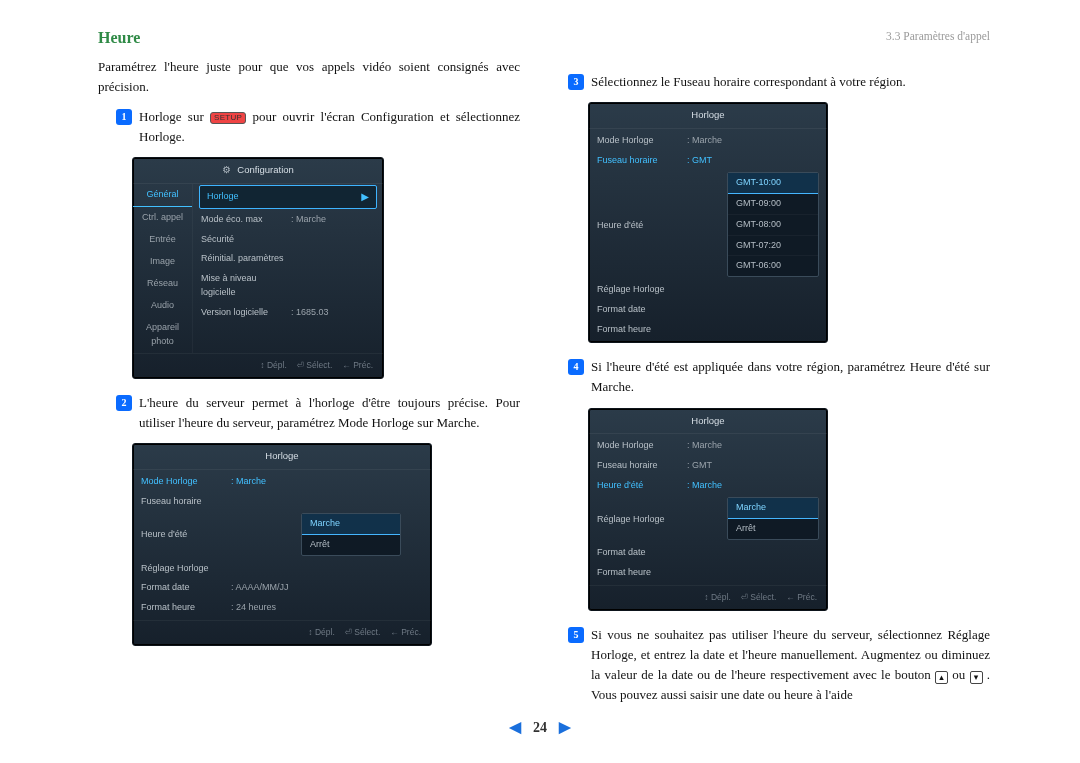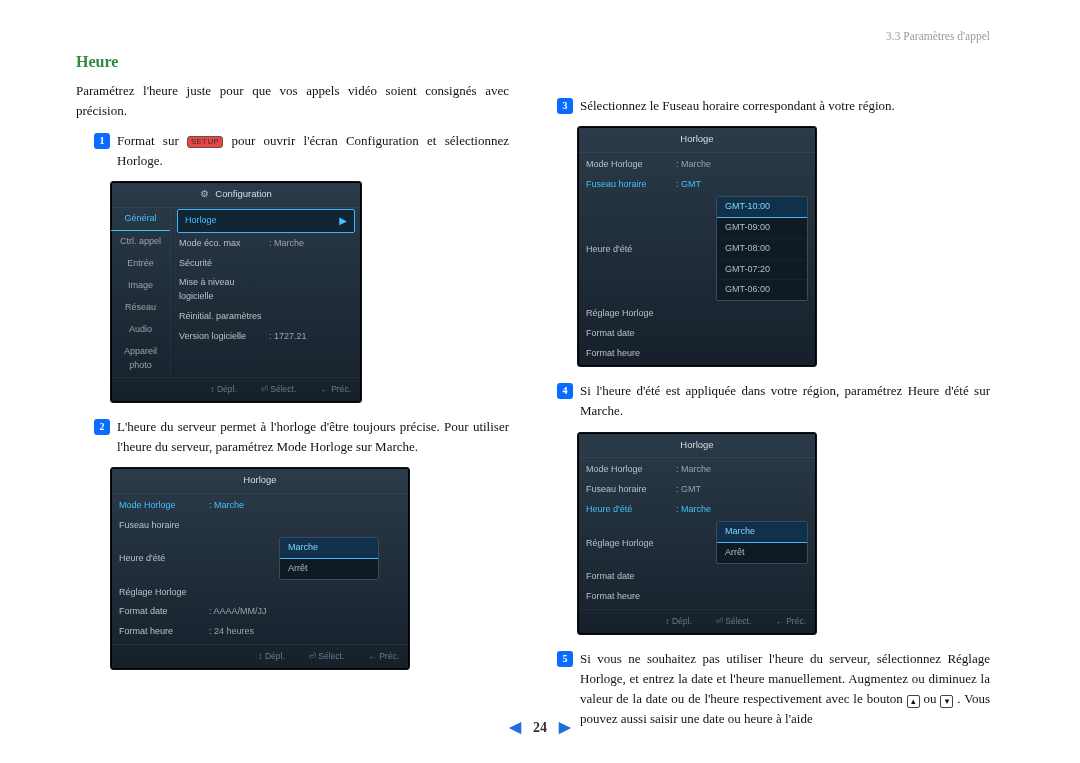--- a/index.html
+++ b/index.html
@@ -7,24 +7,23 @@
     width: 1080px;
     height: 763px;
     background: #fff;
     font-family: "Palatino Linotype", "Book Antiqua", Palatino, Georgia, serif;
     font-size: 13px;
     line-height: 1.55;
     color: #111;
     position: relative;
   }
   .page {
-    padding: 26px 90px 0 76px;
+    padding: 26px 90px 0 98px;
     display: flex;
     gap: 48px;
-    margin-top: 24px;
   }
   .col { flex: 1 1 0; min-width: 0; }
   .col-right { padding-top: 40px; }
 
   .breadcrumb {
     position: absolute;
     top: 28px; right: 90px;
     color: #9a9a9a;
     font-size: 11.5px;
   }
@@ -122,21 +121,21 @@
     border: 1px solid #3eb4ff;
     border-radius: 2px;
     margin: 1px 6px;
     padding: 3px 7px;
   }
   .osd-row.hi .lab { color:#42c0ff; }
   .osd-row .arrow { margin-left:auto; color:#42c0ff; font-size:10px; }
   .osd-row.link .lab { color:#42c0ff; }
   .osd-row.link .val { color:#42c0ff; }
   .osd-foot {
-    display:flex; gap:24px; justify-content:flex-end;
+    display:flex; gap:10px; justify-content:flex-end;
     padding: 5px 10px 6px;
     color:#6f7a85; font-size:8.5px;
     border-top: 1px solid rgba(255,255,255,.05);
   }
   .osd-foot span::before{ content:""; }
 
   .osd.small { width: 300px; }
   .osd.mid   { width: 252px; }
 
   .dropdown {
@@ -179,21 +178,21 @@
 
 <div class="page">
 
   <div class="col">
     <h2 class="section-title">Heure</h2>
     <p class="intro">Paramétrez l'heure juste pour que vos appels vidéo soient consignés avec précision.</p>
 
     <div class="step">
       <div class="step-num">1</div>
       <div class="step-text">
-        <span>Format sur </span>
+        <span>Horloge sur </span>
         <span class="setup-key">SETUP</span>
         <span> pour ouvrir l'écran Configuration et sélectionnez Horloge.</span>
       </div>
     </div>
 
     <div class="osd mid">
       <div class="osd-title">
         <span class="gear">⚙</span>
         <span>Configuration</span>
       </div>
@@ -213,28 +212,28 @@
               <span class="arrow">▶</span>
             </div>
           <div class="osd-row">
               <span class="lab">Mode éco. max</span>
               <span class="val">: Marche</span>
             </div>
           <div class="osd-row">
               <span class="lab">Sécurité</span>
             </div>
           <div class="osd-row">
+              <span class="lab">Réinitial. paramètres</span>
+            </div>
+          <div class="osd-row">
               <span class="lab">Mise à niveau logicielle</span>
             </div>
           <div class="osd-row">
-              <span class="lab">Réinitial. paramètres</span>
-            </div>
-          <div class="osd-row">
               <span class="lab">Version logicielle</span>
-              <span class="val">: 1727.21</span>
+              <span class="val">: 1685.03</span>
             </div>
         </div>
       </div>
       <div class="osd-foot">
         <span>↕ Dépl.</span>
           <span>⏎ Sélect.</span>
           <span>← Préc.</span>
       </div>
     </div>
 

